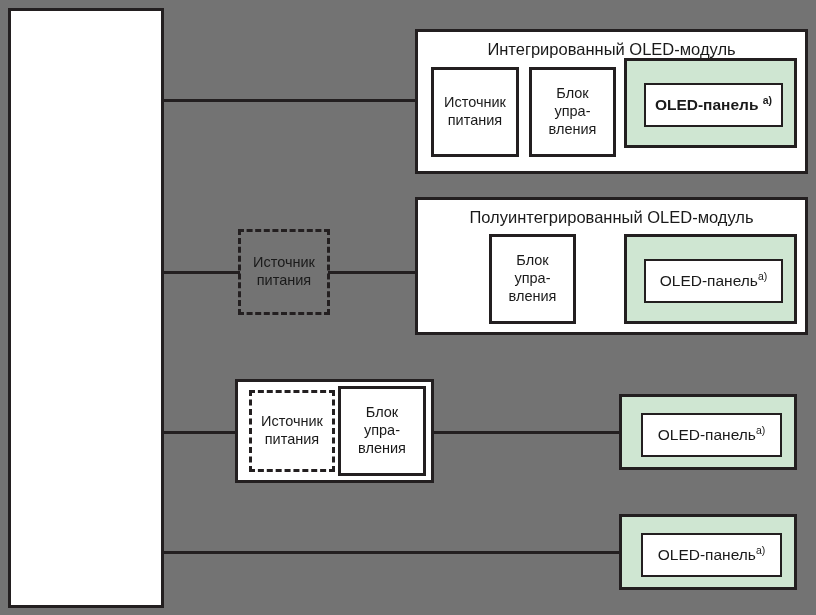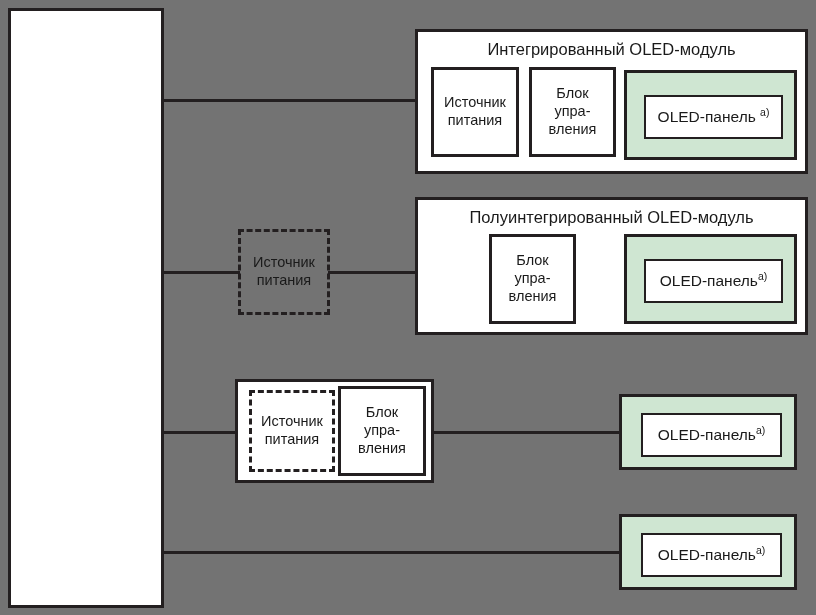--- a/index.html
+++ b/index.html
@@ -132,21 +132,21 @@
   </div>
 
   <div class="box" style="left:529px; top:67px; width:87px; height:90px;">
     <div class="blk-text">
       <span>Блок</span><br>
       <span>упра-</span><br>
       <span>вления</span>
     </div>
   </div>
 
-  <div class="box green" style="left:624px; top:70px; width:173px; height:90px;">
+  <div class="box green" style="left:624px; top:58px; width:173px; height:90px;font-weight:bold;">
     <div class="box thin" style="position:absolute; left:17px; top:22px; width:139px; height:44px;">
       <span class="panel-text"><span>OLED-панель</span><span class="sup-sp">&nbsp;</span><sup>а)</sup></span>
     </div>
   </div>
 
   <div class="module" style="left:415px; top:197px; width:393px; height:138px;">
     <div class="module-title">Полуинтегрированный OLED-модуль</div>
   </div>
 
   <div class="box dashed" style="left:238px; top:229px; width:92px; height:86px;">

